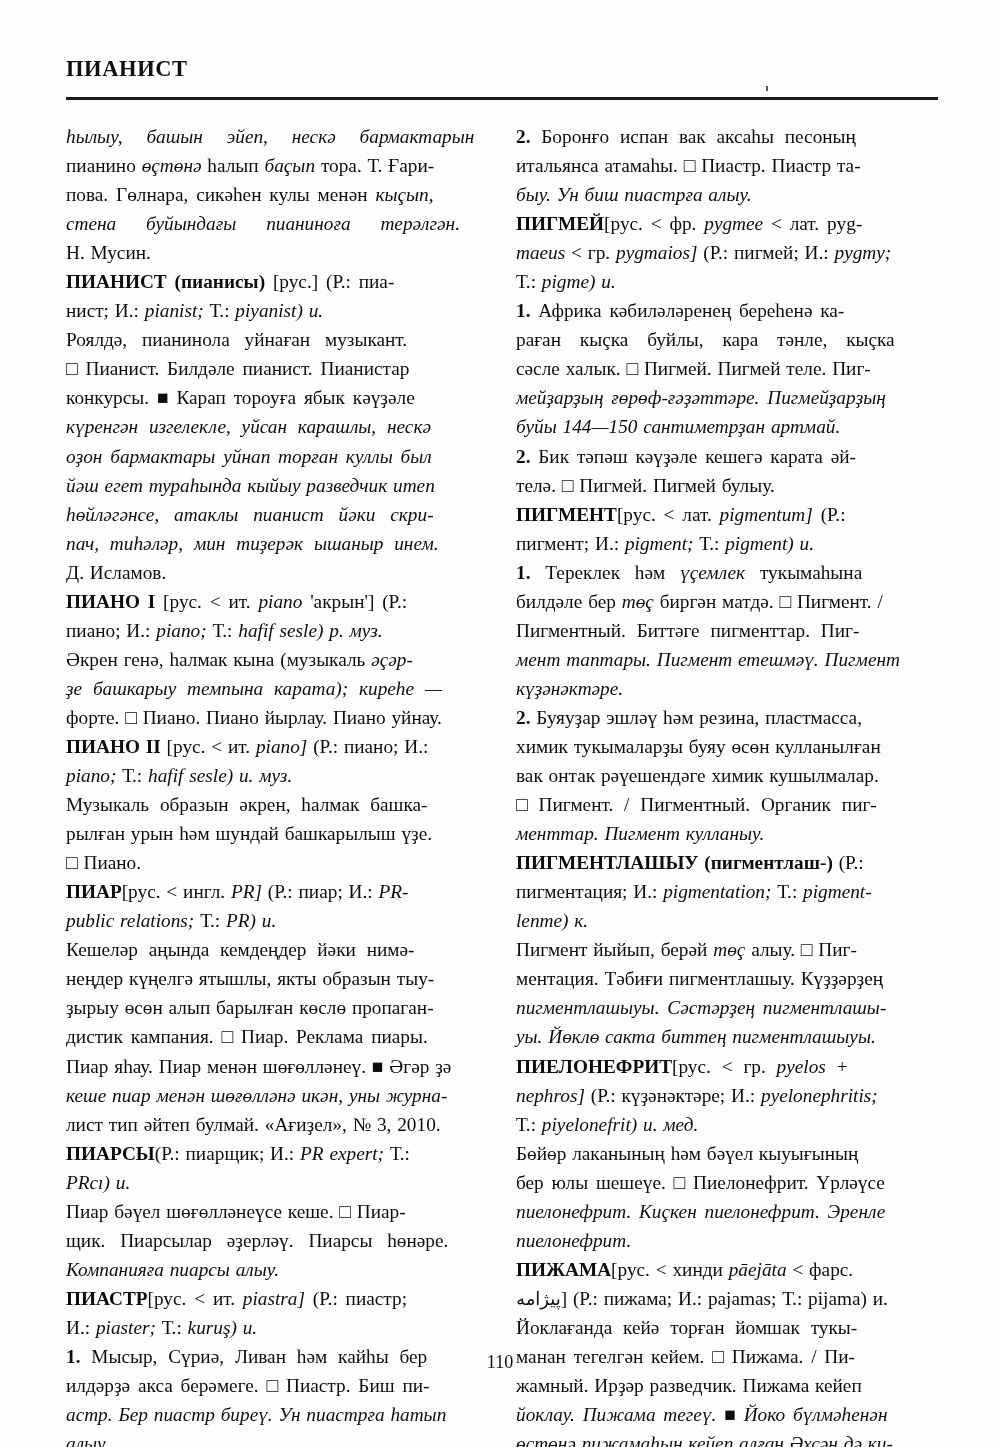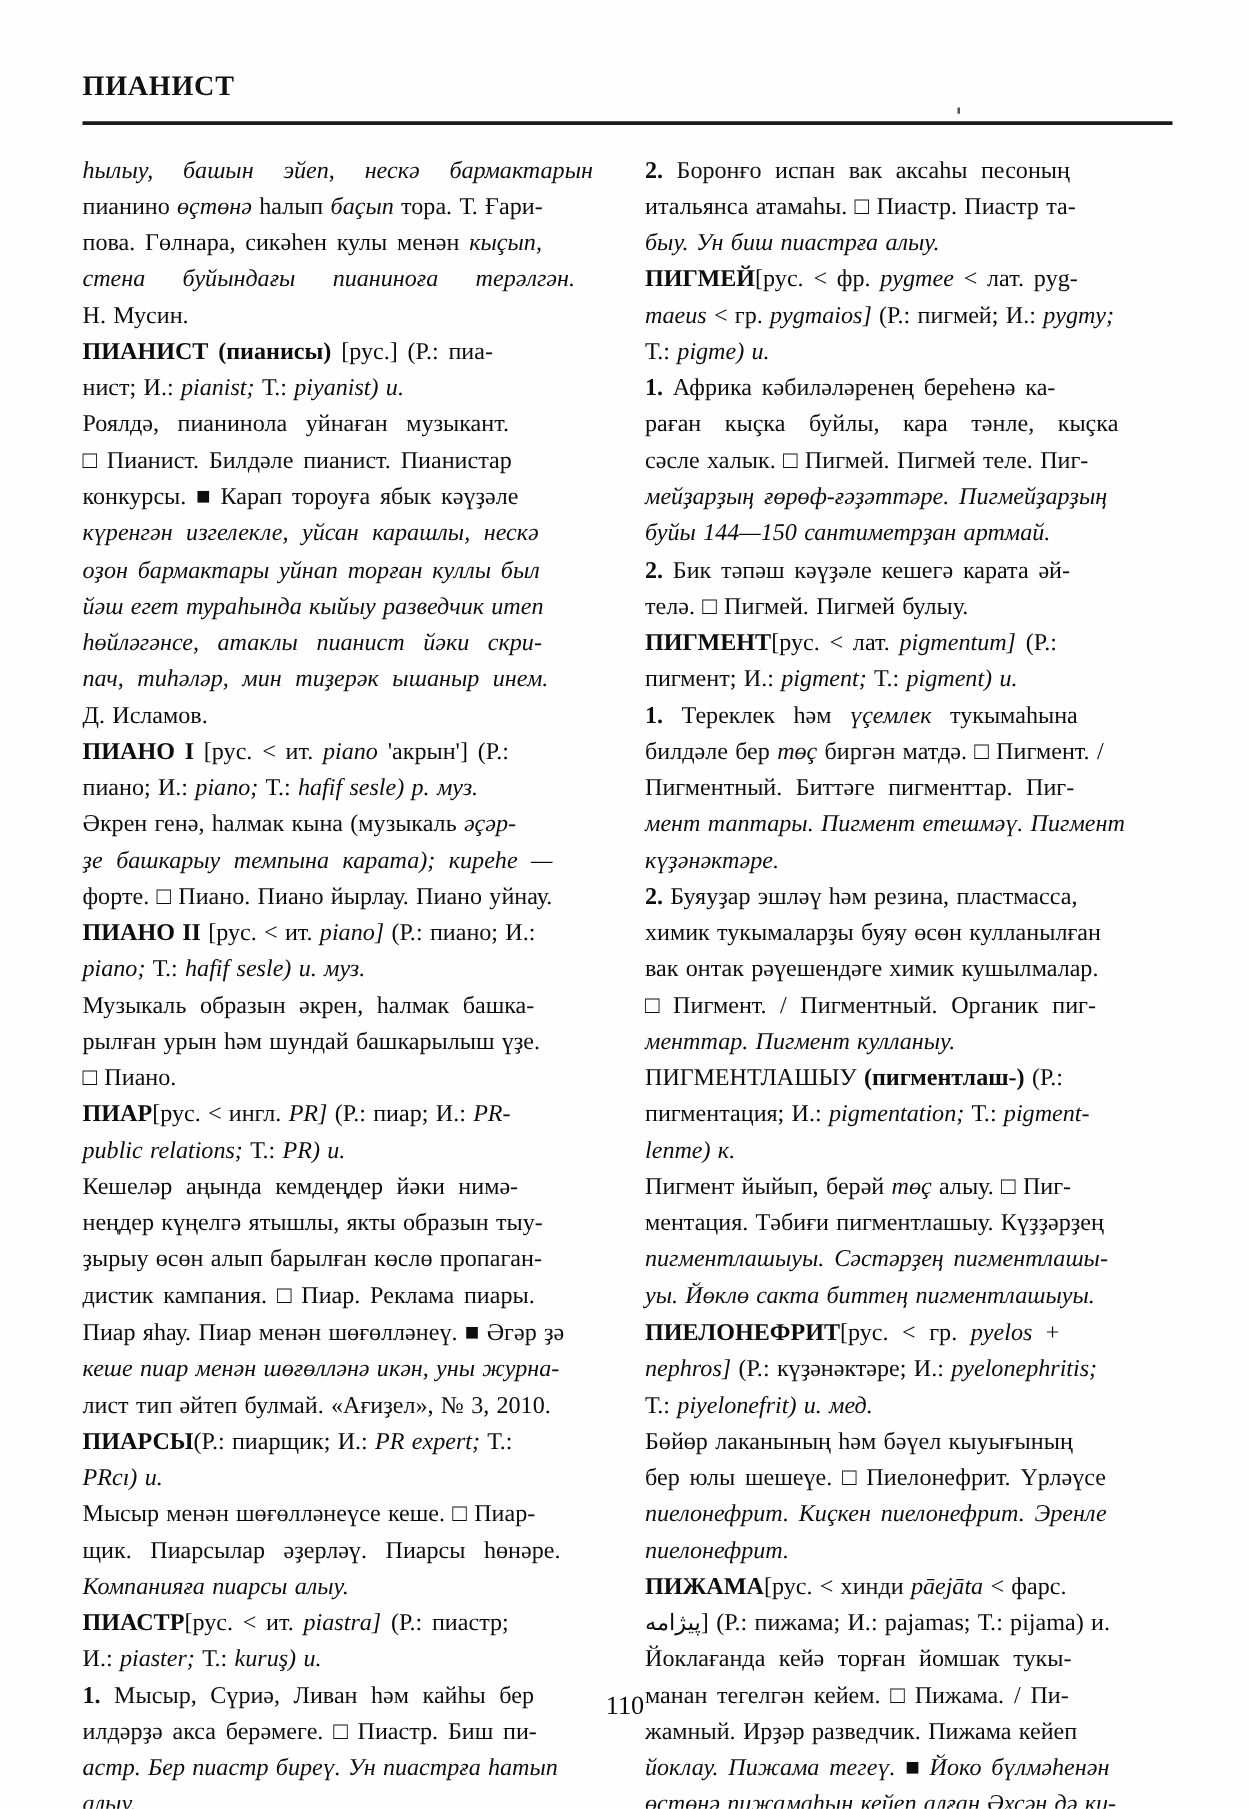--- a/index.html
+++ b/index.html
@@ -88,21 +88,21 @@
   .j7 { word-spacing: 25px; }
 
   .ind { padding-left: 23px; }
   
   .folio {
     position: absolute;
     left: 0;
     top: 1352px;
     width: 1000px;
     text-align: center;
-    font-size: 21px;
+    font-size: 18px;
     font-family: "Liberation Serif", "DejaVu Serif", serif;
   }
   .arabic {
     font-family: "DejaVu Sans", sans-serif;
     font-size: 18px;
     direction: rtl;
     unicode-bidi: isolate;
   }
 </style>
 </head>
@@ -148,21 +148,21 @@
         <p class="ln j1"><span style="font-style: italic;">public</span><span style="font-style: italic;"> </span><span style="font-style: italic;">relations;</span><span style="font-style: italic;"> </span><span>Т.:</span><span> </span><span style="font-style: italic;">PR)</span><span style="font-style: italic;"> </span><span style="font-style: italic;">и.</span></p>
         <p class="ln j3 ind"><span>Кешеләр</span><span> </span><span>аңында</span><span> </span><span>кемдеңдер</span><span> </span><span>йәки</span><span> </span><span>нимә-</span></p>
         <p class="ln j1"><span>неңдер</span><span> </span><span>күңелгә</span><span> </span><span>ятышлы,</span><span> </span><span>якты</span><span> </span><span>образын</span><span> </span><span>тыу-</span></p>
         <p class="ln j1"><span>ҙырыу өсөн алып барылған көслө пропаган-</span></p>
         <p class="ln j2"><span>дистик</span><span> </span><span>кампания.</span><span> </span><span>□</span><span> </span><span>Пиар.</span><span> </span><span>Реклама</span><span> </span><span>пиары.</span></p>
         <p class="ln j1"><span>Пиар</span><span> </span><span>яһау.</span><span> </span><span>Пиар</span><span> </span><span>менән</span><span> </span><span>шөғөлләнеү.</span><span> </span><span>■</span><span> </span><span>Әгәр</span><span> </span><span>ҙә</span></p>
         <p class="ln j1"><span style="font-style: italic;">кеше пиар менән шөғөлләнә икән, уны журна-</span></p>
         <p class="ln j1"><span>лист</span><span> </span><span>тип</span><span> </span><span>әйтеп</span><span> </span><span>булмай.</span><span> </span><span>«Ағиҙел»,</span><span> </span><span>№</span><span> </span><span>3,</span><span> </span><span>2010.</span></p>
         <p class="ln j1 ind"><span style="font-weight: bold;">ПИАРСЫ</span><span>(Р.:</span><span> </span><span>пиарщик;</span><span> </span><span>И.:</span><span> </span><span style="font-style: italic;">PR</span><span style="font-style: italic;"> </span><span style="font-style: italic;">expert;</span><span style="font-style: italic;"> </span><span>Т.:</span></p>
         <p class="ln j1"><span style="font-style: italic;">PRcı)</span><span style="font-style: italic;"> </span><span style="font-style: italic;">и.</span></p>
-        <p class="ln j1 ind"><span>Мысыр менән шөғөлләнеүсе кеше. □ Пиар-</span></p>
+        <p class="ln j1 ind"><span>Пиар бәүел шөғөлләнеүсе кеше. □ Пиар-</span></p>
         <p class="ln j4"><span>щик.</span><span> </span><span>Пиарсылар</span><span> </span><span>әҙерләү.</span><span> </span><span>Пиарсы</span><span> </span><span>һөнәре.</span></p>
         <p class="ln j1"><span style="font-style: italic;">Компанияға пиарсы алыу.</span></p>
         <p class="ln j2 ind"><span style="font-weight: bold;">ПИАСТР</span><span>[рус.</span><span> </span><span>&lt;</span><span> </span><span>ит.</span><span> </span><span style="font-style: italic;">piastra]</span><span style="font-style: italic;"> </span><span>(Р.:</span><span> </span><span>пиастр;</span></p>
         <p class="ln j1"><span>И.:</span><span> </span><span style="font-style: italic; text-align: right;">piaster;</span><span style="font-style: italic;"> </span><span>Т.:</span><span> </span><span style="font-style: italic;">kuruş)</span><span style="font-style: italic;"> </span><span style="font-style: italic;">и.</span></p>
         <p class="ln j3 ind"><span style="font-weight: bold;">1.</span><span> </span><span>Мысыр,</span><span> </span><span>Сүриә,</span><span> </span><span>Ливан</span><span> </span><span>һәм</span><span> </span><span>кайһы</span><span> </span><span>бер</span></p>
         <p class="ln j2"><span>илдәрҙә</span><span> </span><span>акса</span><span> </span><span>берәмеге.</span><span> </span><span>□</span><span> </span><span>Пиастр.</span><span> </span><span>Биш</span><span> </span><span>пи-</span></p>
         <p class="ln j1"><span style="font-style: italic;">астр. Бер пиастр биреү. Ун пиастрға һатып</span></p>
         <p class="ln j1"><span style="font-style: italic;">алыу.</span></p>
       </div>
     <div class="col col-right" id="colRight">
@@ -184,21 +184,21 @@
         <p class="ln j4 ind"><span style="font-weight: bold;">1.</span><span> </span><span>Тереклек</span><span> </span><span>һәм</span><span> </span><span style="font-style: italic;">үçемлек</span><span style="font-style: italic;"> </span><span>тукымаһына</span></p>
         <p class="ln j1"><span>билдәле</span><span> </span><span>бер</span><span> </span><span style="font-style: italic;">төç</span><span style="font-style: italic;"> </span><span>биргән</span><span> </span><span>матдә.</span><span> </span><span>□</span><span> </span><span>Пигмент.</span><span> </span><span>/</span></p>
         <p class="ln j3"><span>Пигментный.</span><span> </span><span>Биттәге</span><span> </span><span>пигменттар.</span><span> </span><span>Пиг-</span></p>
         <p class="ln j1"><span style="font-style: italic;">мент таптары. Пигмент етешмәү. Пигмент</span></p>
         <p class="ln j1"><span style="font-style: italic;">күҙәнәктәре.</span></p>
         <p class="ln j1 ind"><span style="font-weight: bold;">2.</span><span> </span><span>Буяуҙар</span><span> </span><span>эшләү</span><span> </span><span>һәм</span><span> </span><span>резина,</span><span> </span><span>пластмасса,</span></p>
         <p class="ln j1"><span>химик тукымаларҙы буяу өсөн кулланылған</span></p>
         <p class="ln j1"><span>вак онтак рәүешендәге химик кушылмалар.</span></p>
         <p class="ln j3"><span>□</span><span> </span><span>Пигмент.</span><span> </span><span>/</span><span> </span><span>Пигментный.</span><span> </span><span>Органик</span><span> </span><span>пиг-</span></p>
         <p class="ln j1"><span style="font-style: italic;">менттар. Пигмент кулланыу.</span></p>
-        <p class="ln j1 ind"><span style="font-weight: normal; margin-top: 41px;">ПИГМЕНТЛАШЫУ</span><span> </span><span style="font-weight: bold;">(пигментлаш-)</span><span></span><span> </span><span>(Р.:</span></p>
+        <p class="ln j1 ind"><span style="font-weight: bold; margin-top: 41px;">ПИГМЕНТЛАШЫУ</span><span> </span><span style="font-weight: bold;">(пигментлаш-)</span><span></span><span> </span><span>(Р.:</span></p>
         <p class="ln j1"><span>пигментация;</span><span> </span><span>И.:</span><span> </span><span style="font-style: italic;">pigmentation;</span><span style="font-style: italic;"> </span><span>Т.:</span><span> </span><span style="font-style: italic;">pigment-</span></p>
         <p class="ln j1"><span style="font-style: italic;">lenme)</span><span style="font-style: italic;"> </span><span style="font-style: italic;">к.</span></p>
         <p class="ln j1 ind"><span>Пигмент</span><span> </span><span>йыйып,</span><span> </span><span>берәй</span><span> </span><span style="font-style: italic;">төç</span><span style="font-style: italic;"> </span><span>алыу.</span><span> </span><span>□</span><span> </span><span>Пиг-</span></p>
         <p class="ln j1"><span>ментация.</span><span> </span><span>Тәбиғи</span><span> </span><span>пигментлашыу.</span><span> </span><span>Күҙҙәрҙең</span></p>
         <p class="ln j2"><span style="font-style: italic;">пигментлашыуы. Сәстәрҙең пигментлашы-</span></p>
         <p class="ln j1"><span style="font-style: italic;">уы. Йөклө сакта биттең пигментлашыуы.</span></p>
         <p class="ln j3 ind"><span style="font-weight: bold;">ПИЕЛОНЕФРИТ</span><span>[рус.</span><span> </span><span>&lt;</span><span> </span><span>гр.</span><span> </span><span style="font-style: italic;">pyelos</span><span style="font-style: italic;"> </span><span>+</span></p>
         <p class="ln j1"><span style="font-style: italic;">nephros]</span><span style="font-style: italic;"> </span><span>(Р.:</span><span> </span><span>күҙәнәктәре;</span><span> </span><span>И.:</span><span> </span><span style="font-style: italic;">pyelonephritis;</span></p>
         <p class="ln j1"><span>Т.:</span><span> </span><span style="font-style: italic;">piyelonefrit)</span><span style="font-style: italic;"> </span><span style="font-style: italic;">и.</span><span style="font-style: italic;"> </span><span style="font-style: italic;">мед.</span></p>
         <p class="ln j1 ind"><span>Бөйөр лаканының һәм бәүел кыуығының</span></p>

